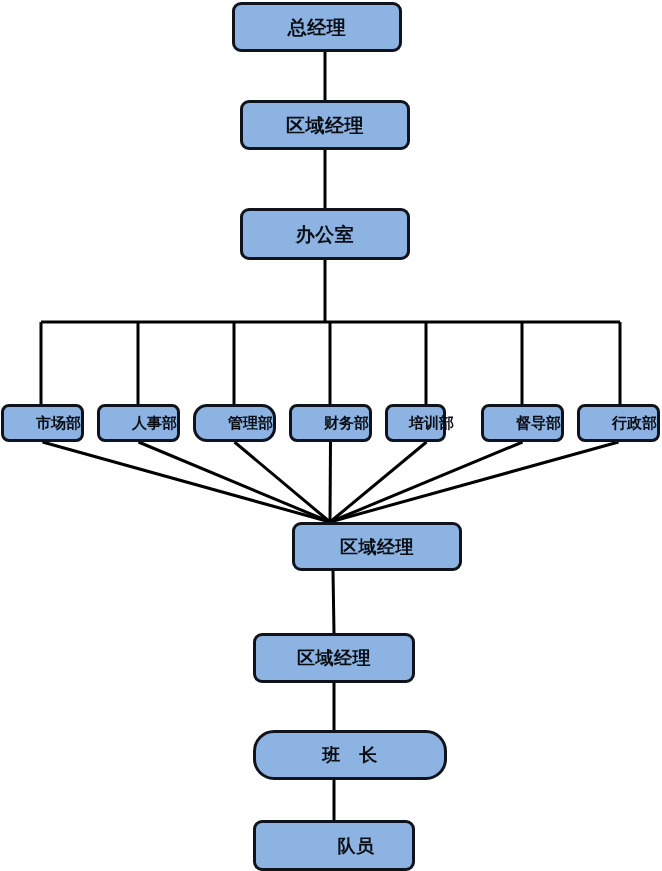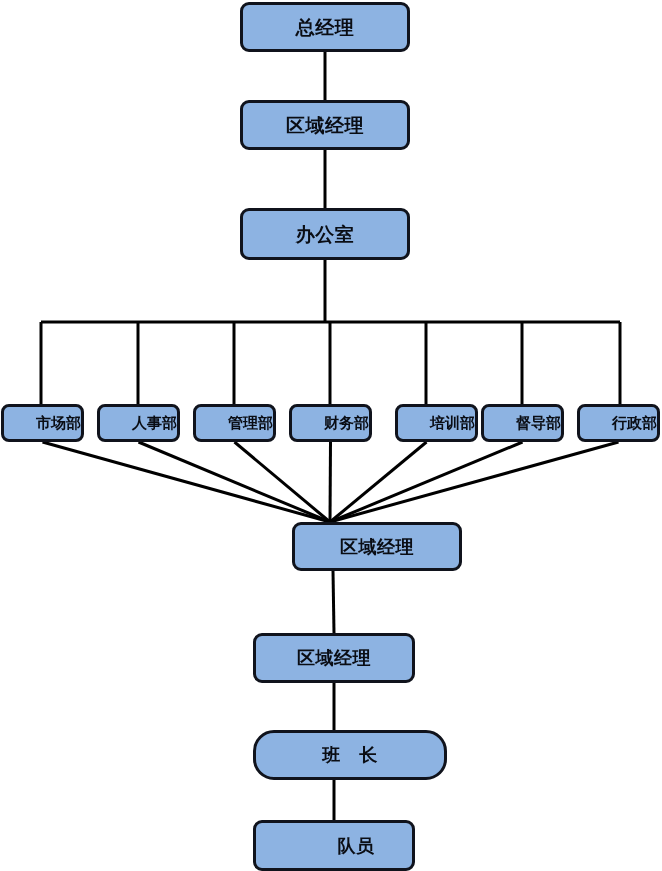--- a/index.html
+++ b/index.html
@@ -85,46 +85,46 @@
         <line x1="330.5" y1="442" x2="330" y2="522"></line>
         <line x1="426.5" y1="442" x2="330" y2="522"></line>
         <line x1="522.5" y1="442" x2="330" y2="522"></line>
         <line x1="618.5" y1="442" x2="330" y2="522"></line>
         <line x1="333" y1="571" x2="334" y2="633"></line>
         <line x1="334" y1="683" x2="334" y2="730"></line>
         <line x1="334" y1="780" x2="334" y2="820"></line>
       </g>
   </svg>
 
-  <div class="node lvl-top" style="left: 240px; top: 2px; width: 170px; height: 50px;">
+  <div class="node lvl-top" style="left: 232px; top: 2px; width: 170px; height: 50px;">
     <span class="node-label">总经理</span>
   </div>
 
   <div class="node lvl-top" style="left: 240px; top: 100px; width: 170px; height: 50px;">
     <span class="node-label">区域经理</span>
   </div>
 
   <div class="node lvl-top" style="left: 240px; top: 208px; width: 170px; height: 52px;">
     <span class="node-label">办公室</span>
   </div>
 
   <div id="dept-row">
       <div class="node dept" style="left: 1px; top: 404px; width: 83px; height: 38px;">
         <span class="node-label">市场部</span>
       </div>
       <div class="node dept" style="left: 97px; top: 404px; width: 83px; height: 38px;">
         <span class="node-label">人事部</span>
       </div>
-      <div class="node dept" style="left: 193px; top: 404px; width: 83px; height: 38px;">
+      <div class="node dept" style="left: 193px; top: 404px; width: 83px; height: 38px; border-radius: 14px;">
         <span class="node-label">管理部</span>
       </div>
       <div class="node dept" style="left: 289px; top: 404px; width: 83px; height: 38px;">
         <span class="node-label">财务部</span>
       </div>
-      <div class="node dept" style="left: 395px; top: 404px; width: 83px; height: 38px;">
+      <div class="node dept" style="left: 385px; top: 404px; width: 61px; height: 38px;">
         <span class="node-label">培训部</span>
       </div>
       <div class="node dept" style="left: 481px; top: 404px; width: 83px; height: 38px;">
         <span class="node-label">督导部</span>
       </div>
       <div class="node dept" style="left: 577px; top: 404px; width: 83px; height: 38px;">
         <span class="node-label">行政部</span>
       </div>
     </div>
 

